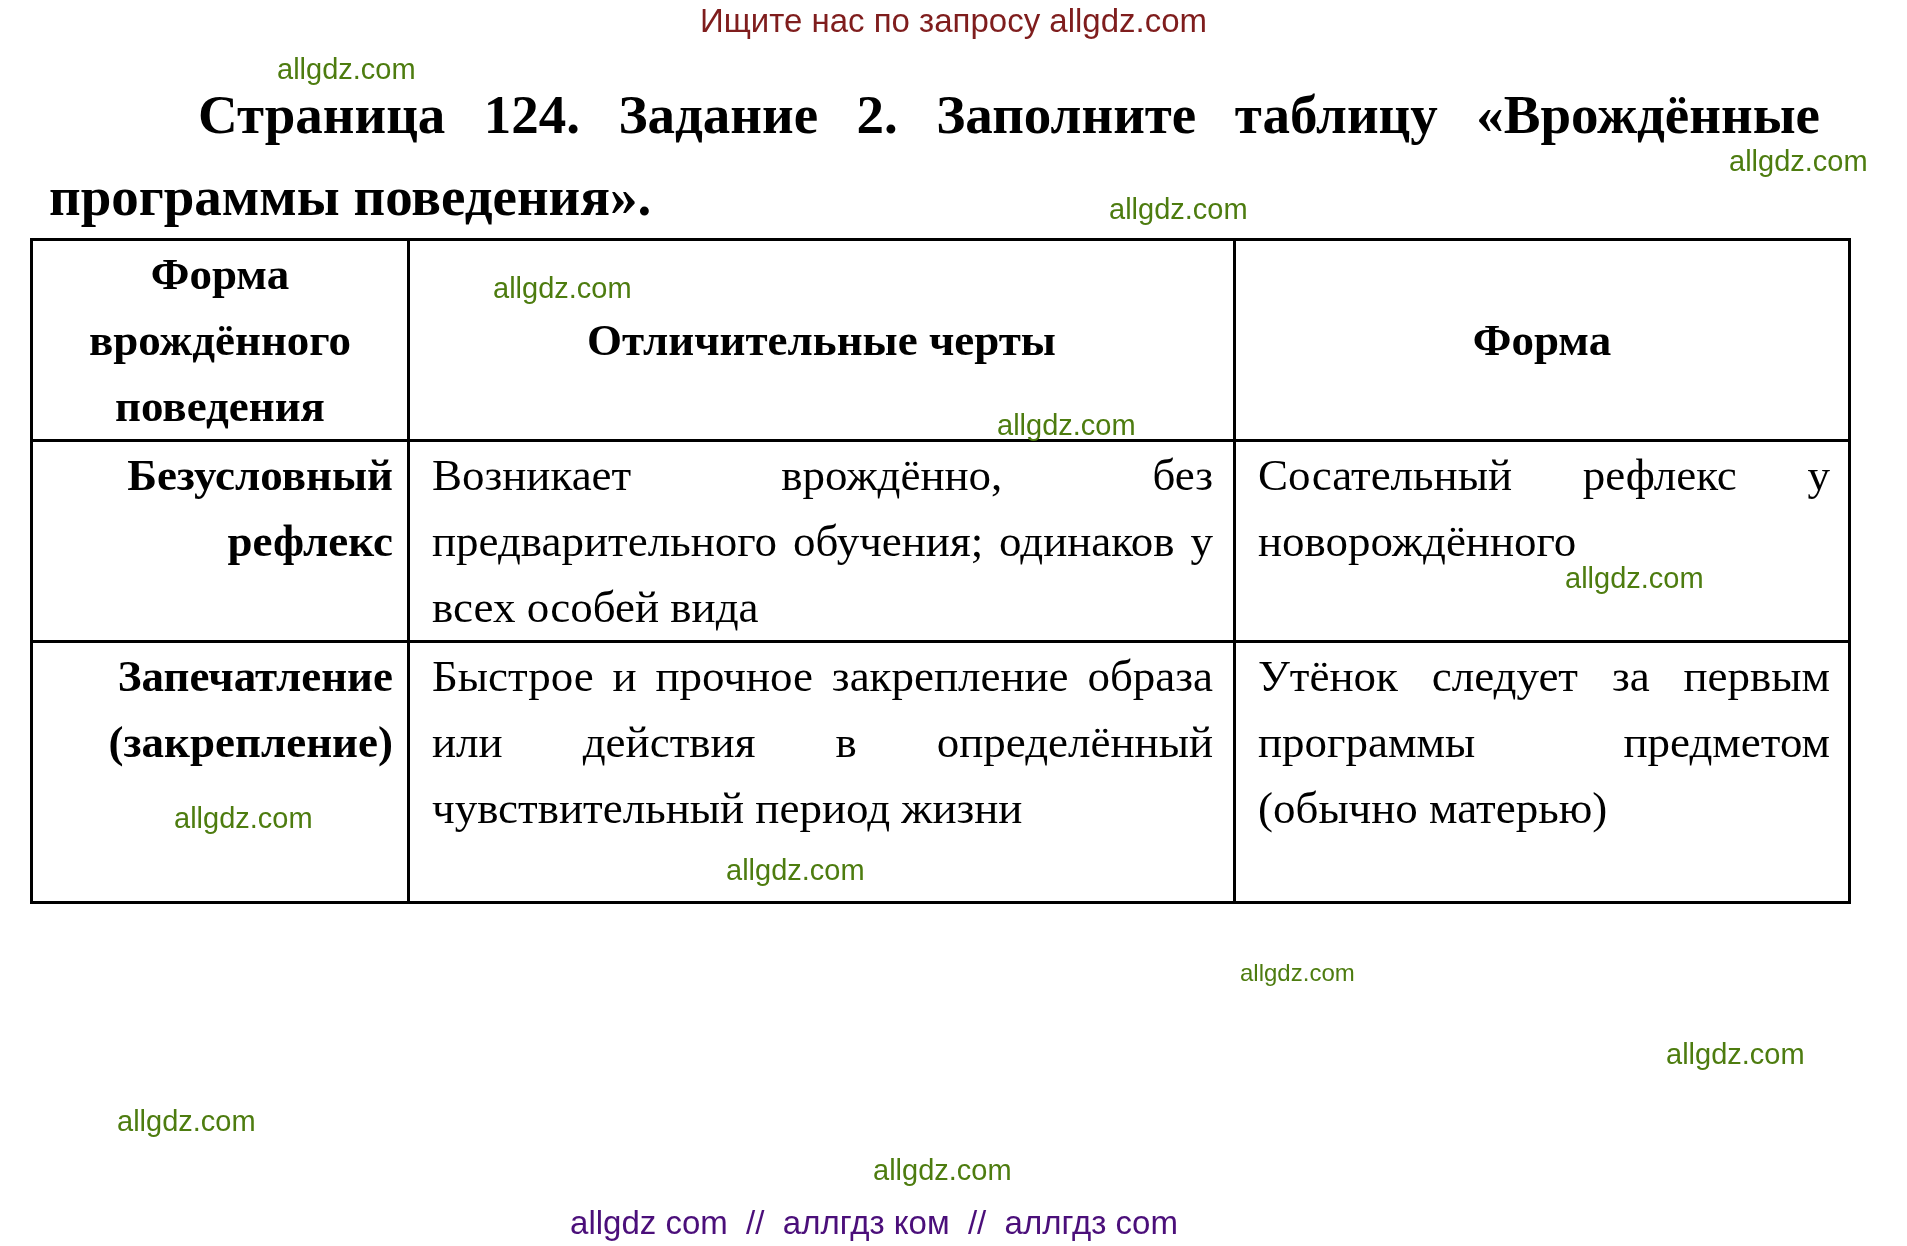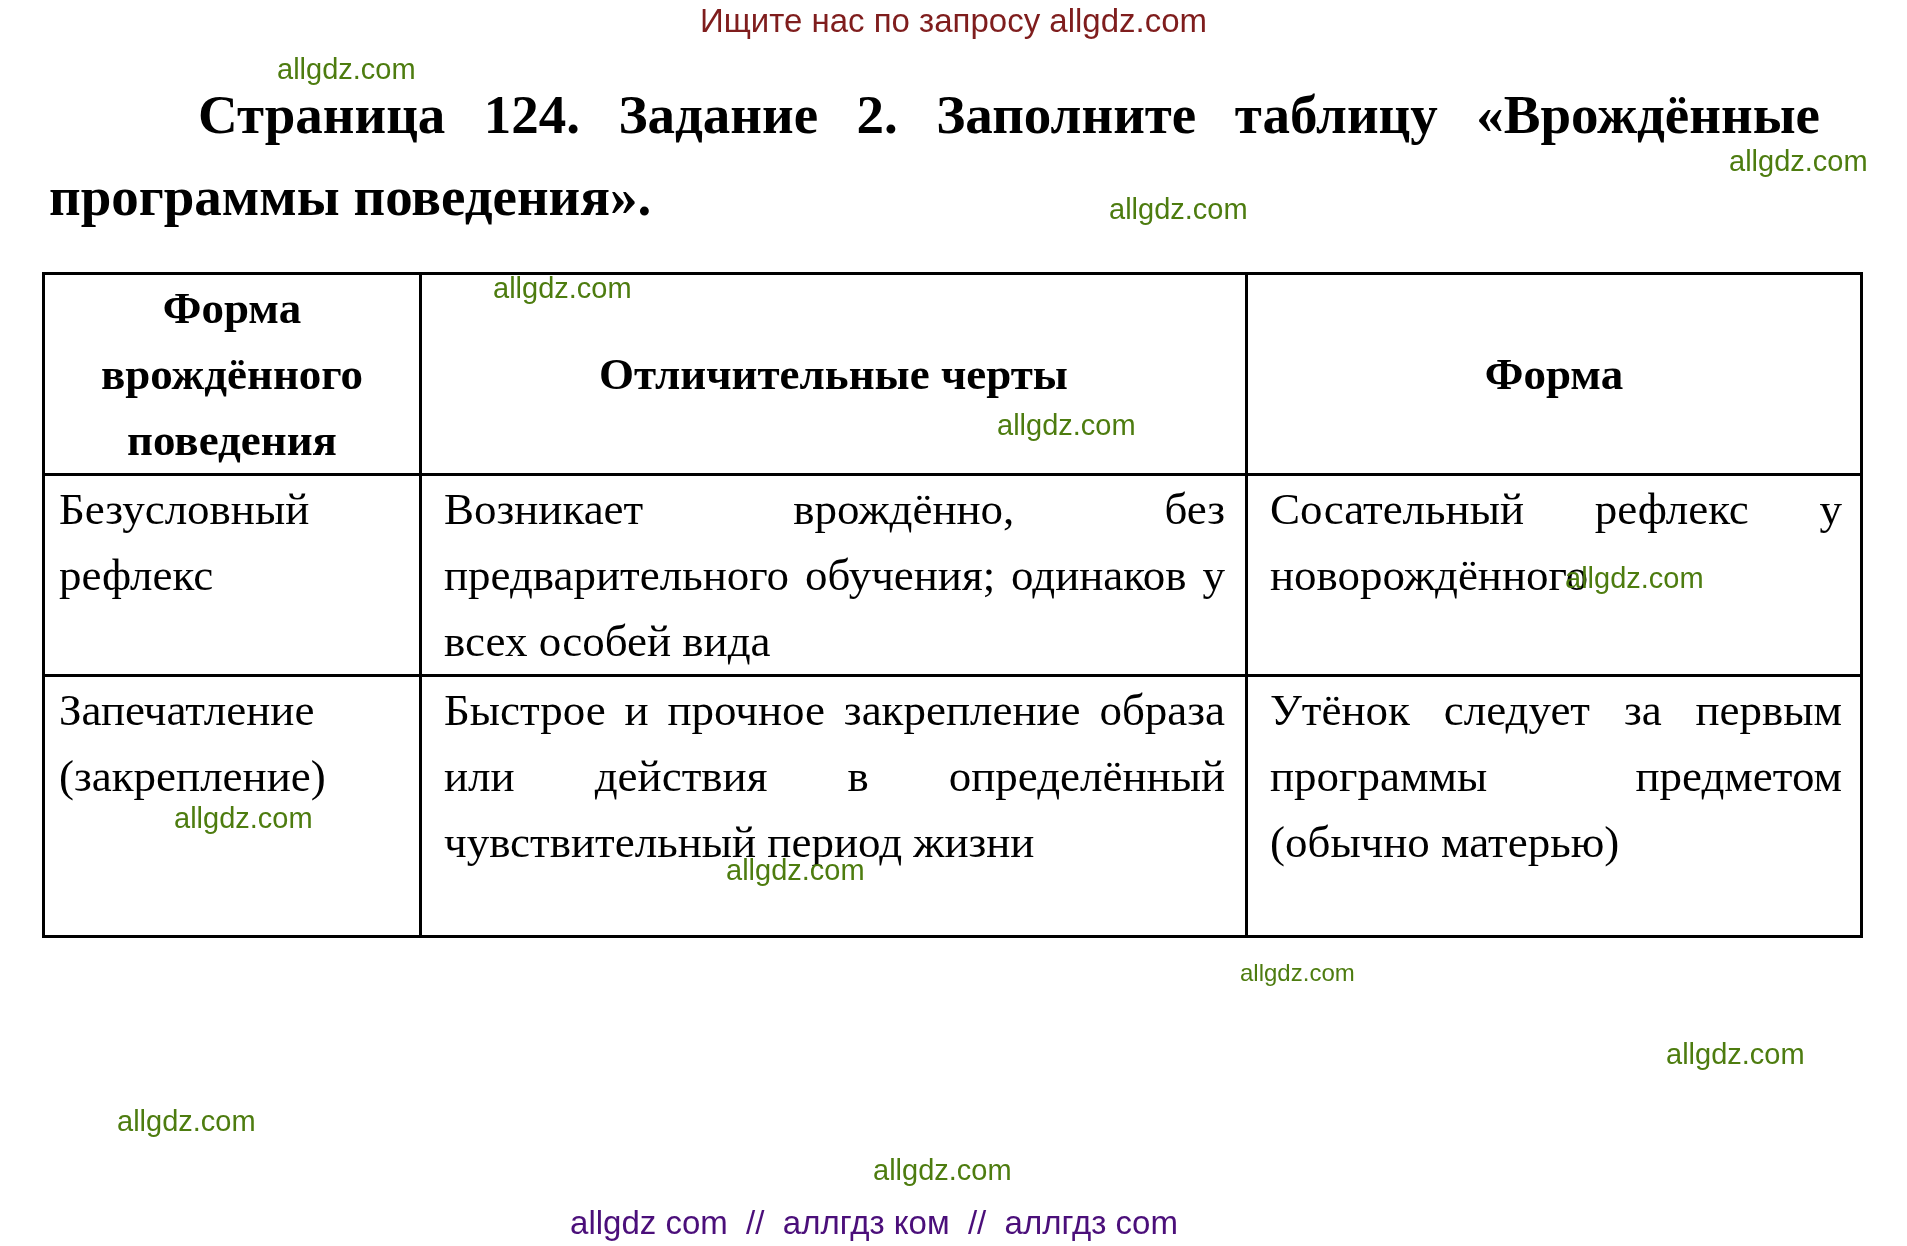--- a/index.html
+++ b/index.html
@@ -3,27 +3,27 @@
 <meta charset="utf-8">
 <style>
   html, body { margin:0; padding:0; background:#ffffff; }
   body { width:1907px; height:1246px; position:relative; overflow:hidden; font-family:"Liberation Serif","DejaVu Serif",serif; color:#000; }
   .promo-top { position:absolute; left:0; width:1907px; top:0; height:42px; text-align:center; font-family:"Liberation Sans","DejaVu Sans",sans-serif; font-size:33px; line-height:42px; color:#7f1d1d; }
   .title { position:absolute; font-weight:bold; font-size:55px; line-height:70px; white-space:nowrap; }
   .title1 { left:198px; top:80px; width:1622px; text-align:justify; text-align-last:justify; }
   .title2 { left:49px; top:162px; }
   .wm { position:absolute; font-family:"Liberation Sans","DejaVu Sans",sans-serif; font-size:29px; line-height:32px; color:#4d7c0f; white-space:nowrap; z-index:5; }
   .wm.small { font-size:24px; line-height:26px; }
-  table.main { position:absolute; left:42px; top:238px; width:1818px; border-collapse:collapse; table-layout:fixed;margin-top:34px; }
+  table.main { position:absolute; left:30px; top:238px; width:1818px; border-collapse:collapse; table-layout:fixed; }
   table.main td, table.main th { border:3px solid #000; vertical-align:top; padding:0; }
   col.c1 { width:377px; } col.c2 { width:826px; } col.c3 { width:615px; }
   th { font-weight:bold; font-size:45px; line-height:66px; text-align:center; vertical-align:middle !important; height:195px; }
   th .h-inner { padding:0 10px; }
   td { font-size:45px; line-height:66px; height:auto; }
-  td.form { font-weight:normal; padding:0 14px !important; text-align:left; }
+  td.form { font-weight:bold; padding:0 14px !important; text-align:right; }
   td.text { padding:0 20px 0 22px !important; text-align:justify; }
   td.ex { padding:0 18px 0 22px !important; text-align:justify; }
   tr.r1 td { height:194px; }
   tr.r2 td { height:262px; }
   tr.r3 td { height:258px; }
   .promo-bottom { position:absolute; left:0; width:1748px; top:1202px; height:42px; text-align:center; font-family:"Liberation Sans","DejaVu Sans",sans-serif; font-size:33px; line-height:42px; color:#4b0f7a; white-space:pre; }
 </style>
 </head>
 <body>
 

